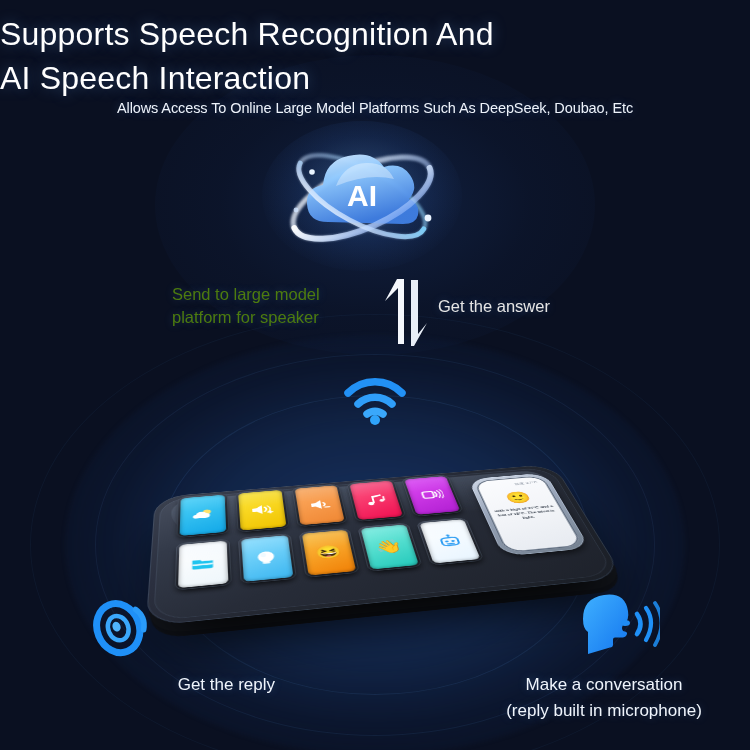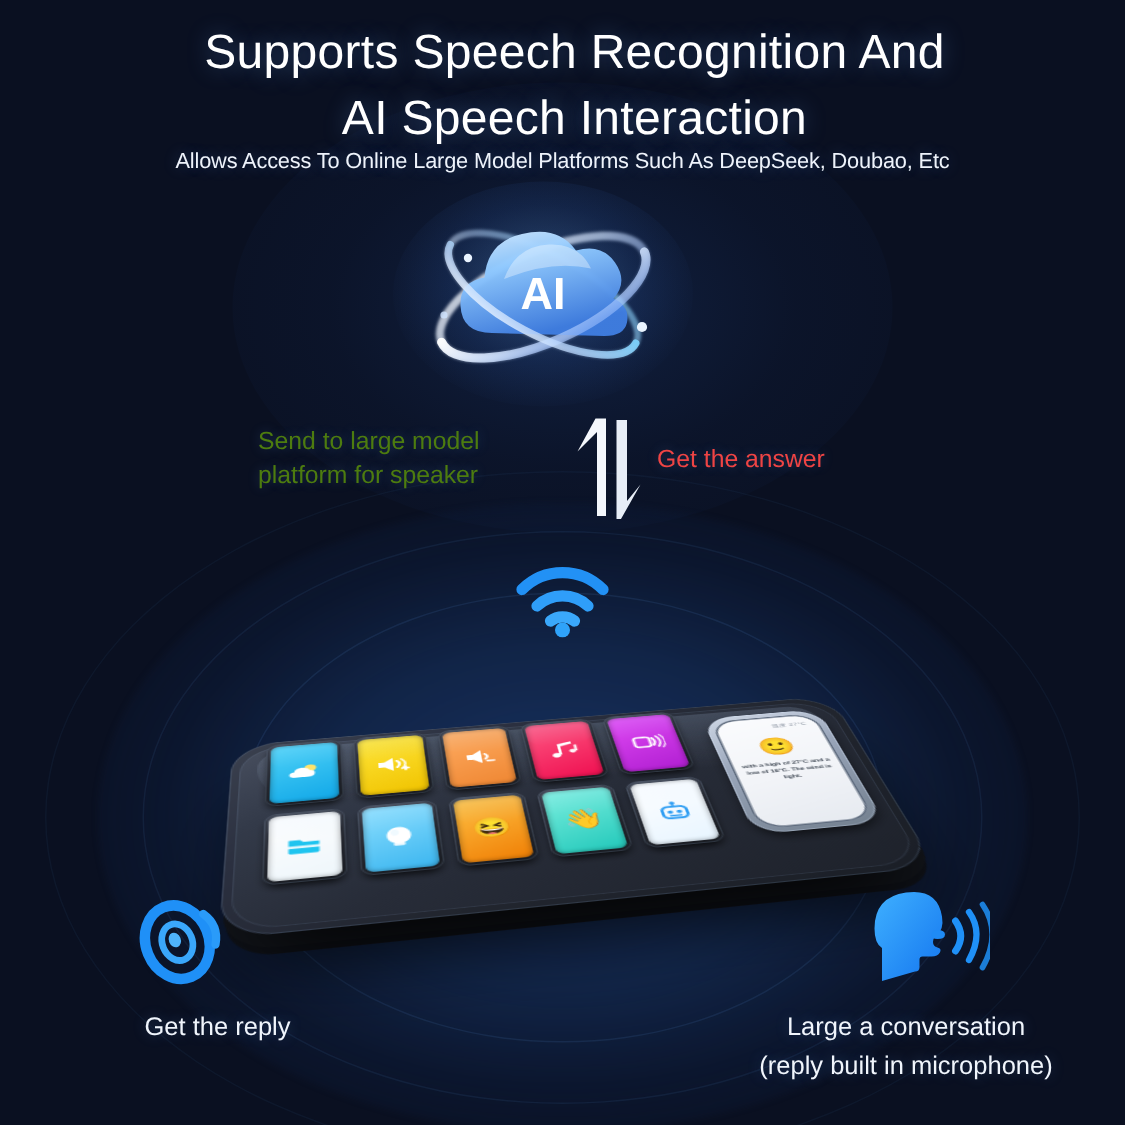--- a/index.html
+++ b/index.html
@@ -49,28 +49,26 @@
     border-radius:50%;
     background:radial-gradient(ellipse at 50% 50%,
       rgba(34,72,140,.30) 0%,
       rgba(20,44,92,.15) 50%,
       rgba(10,16,33,0) 100%);
   }
 
   
   .headline {
     position:absolute; left:0; right:0; top:12px;
-    text-align:center;
     color:#fff;
     font-size:32px;
     line-height:44px;
     font-weight:400;
     letter-spacing:.2px;
     text-shadow:0 0 14px rgba(110,170,255,.35);
-    padding-left:16px;
   }
   .subtitle {
     position:absolute; left:0; right:0; top:100px;
     text-align:center;
     color:#eef3fb;
     font-size:14.5px;
     font-weight:400;
     letter-spacing:-.1px;
     text-shadow:0 0 10px rgba(110,170,255,.3);
   }
@@ -95,21 +93,21 @@
   
   .flow-left {
     position:absolute; left:172px; top:283px;
     width:200px;
     color:#4d7c0f; font-size:16.5px; line-height:23px;
     text-align:left;
     text-shadow:0 0 8px rgba(110,170,255,.25);
   }
   .flow-right {
     position:absolute; left:438px; top:295px;
-    color:#ef4444; font-size:16.5px; line-height:23px;
+    color:#e5e5e5; font-size:16.5px; line-height:23px;
     text-shadow:0 0 8px rgba(110,170,255,.25);
   }
   .arrows { position:absolute; left:380px; top:274px; }
 
   
   .wifi { position:absolute; left:375px; top:400px; transform:translate(-50%,-50%); }
 
   
   .device-scene {
     position:absolute; left:375px; top:545px;
@@ -213,21 +211,21 @@
   }
   .screen-face { font-size:21px; margin:12px 0 7px; line-height:1; }
   .screen-text {
     font-size:5.2px; line-height:8px; color:#3f4854;
     text-align:center; font-weight:700;
   }
 
   
   .cap-left {
     position:absolute; left:15px; top:672px;
-    width:260px; text-align:center;
+    width:260px; text-align:right;
     color:#f0f5fc; font-size:17px; line-height:26px;
     text-shadow:0 0 9px rgba(110,170,255,.28);
   }
   .cap-right {
     position:absolute; right:6px; top:672px;
     width:280px; text-align:center;
     color:#f0f5fc; font-size:17px; line-height:26px;
     text-shadow:0 0 9px rgba(110,170,255,.28);
   }
   .icon-speaker { position:absolute; left:88px; top:596px; }
@@ -464,17 +462,17 @@
              q-2 1.6 -2 4 q0 3 3 3.6 q3 .6 1.6 3.4 q-1.4 2.6 -5.6 2.6 l-6 0 q-2 0 -2 2
              v5 q0 3 -3 3 z" fill="url(#headG)"></path>
     <path d="M55 34 q5 0 5 -3 q0 -3 -5 -3 q-4 0 -4 3 q0 3 4 3 z" fill="#1f8bf5"></path>
     <g fill="none" stroke="#1f90f7" stroke-width="4.6" stroke-linecap="round">
       <path d="M67 22 q7 10 0 20"></path>
       <path d="M76 16 q10 14 0 32" stroke-width="4.2"></path>
       <path d="M85 11 q13 19 0 42" stroke-width="3.8" opacity=".85"></path>
     </g>
   </svg>
   <div class="cap-right">
-    <div>Large a conversation</div>
+    <div>Make a conversation</div>
     <div>(reply built in microphone)</div>
   </div>
 
 </div>
 
 </body></html>

